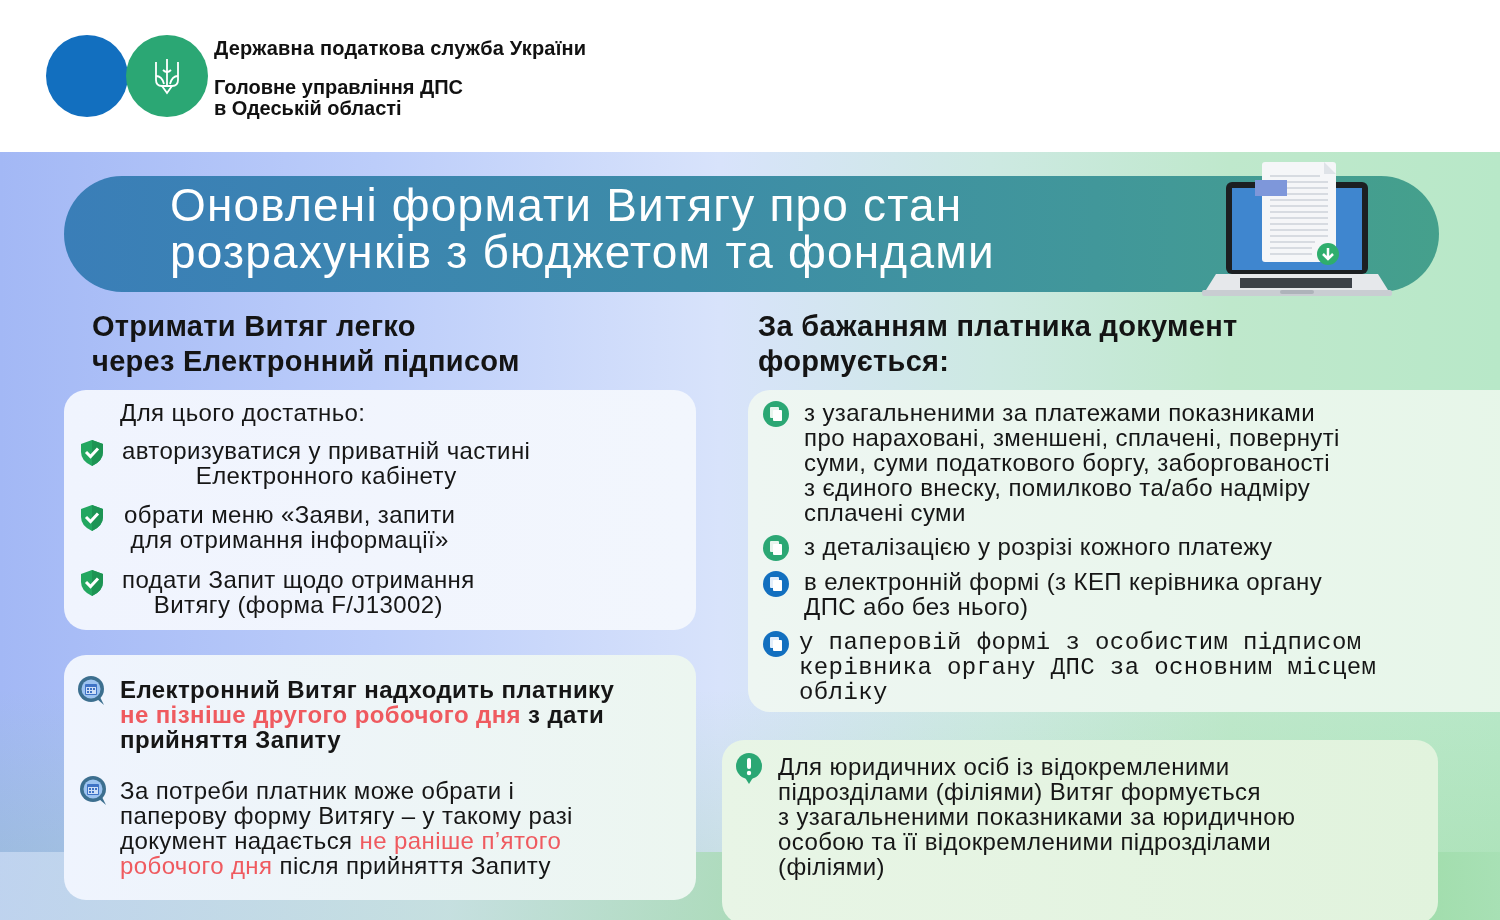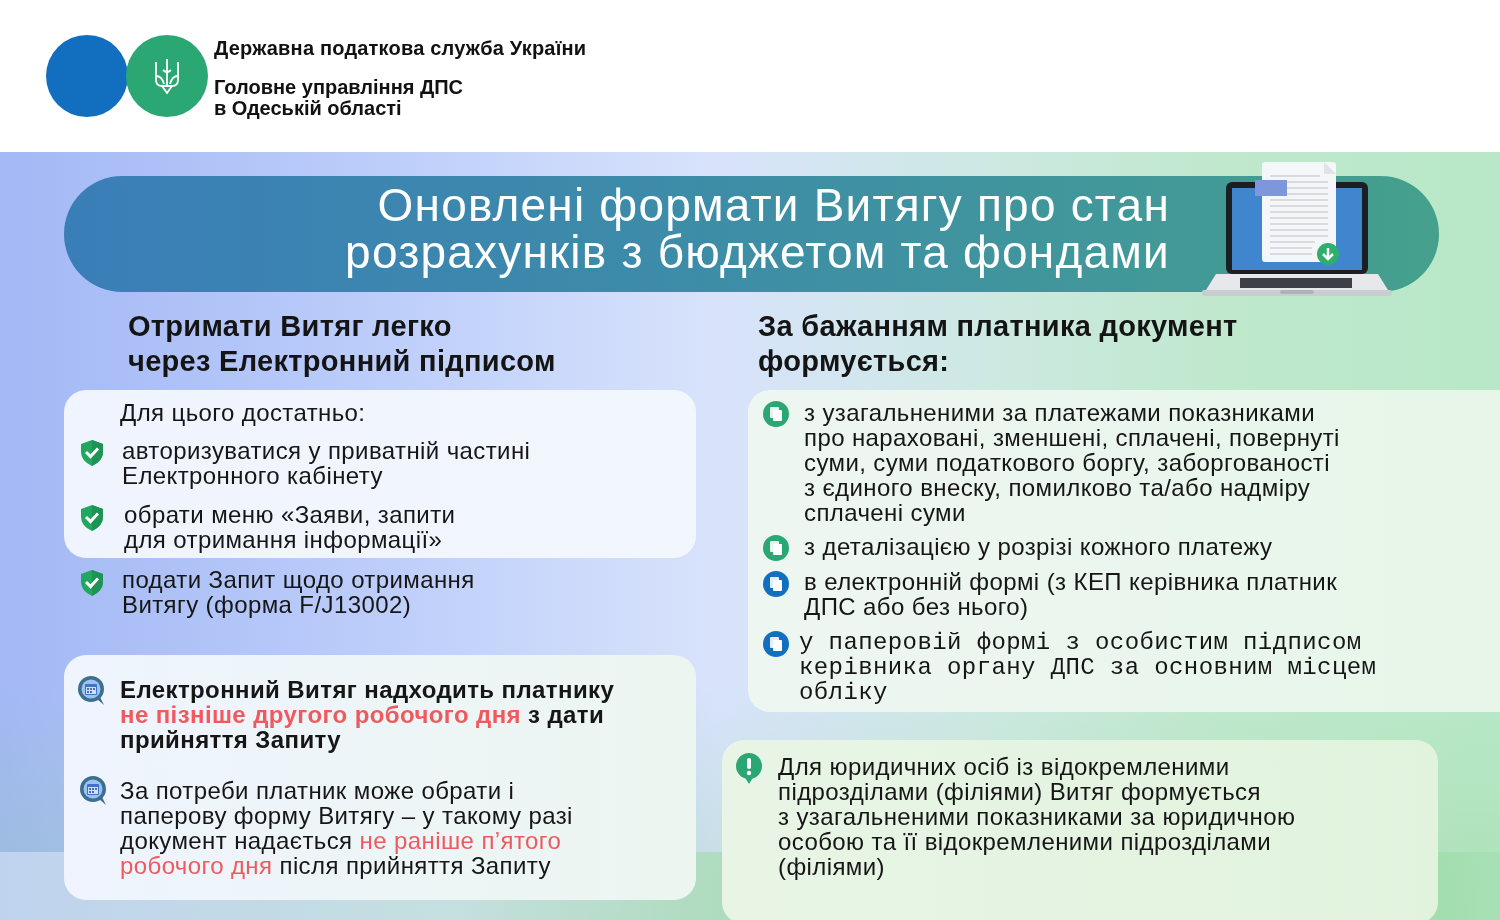--- a/index.html
+++ b/index.html
@@ -44,35 +44,34 @@
   }
   .title-banner {
     position: absolute; left: 64px; top: 24px; width: 1375px; height: 116px;
     border-radius: 58px;
     background: linear-gradient(90deg, #3a7eb8 0%, #3d8ca8 45%, #41979a 75%, #45a08c 100%);
   }
   .title-text {
     position: absolute; left: 170px; top: 30px; width: 1000px;
     color: #fff; font-size: 46px; line-height: 47px; font-weight: 400;
     letter-spacing: 1.2px;
-    text-align: right;
   }
   .laptop {
     position: absolute; left: 1200px; top: 2px; width: 195px; height: 150px;
   }
   .section-heading {
     position: absolute; font-weight: 700; font-size: 29px; line-height: 35px;
     color: #141414; letter-spacing: 0.3px;
   }
   .card {
     position: absolute; border-radius: 22px;
     background: rgba(244, 248, 253, 0.92);
   }
-  .card-left1 { left: 64px; top: 238px; width: 632px; height: 168px;
-    background: linear-gradient(90deg, #f0f4fe 0%, #f2f6fd 100%); }
+  .card-left1 { left: 64px; top: 238px; width: 632px; height: 240px;
+    background: linear-gradient(90deg, #f0f4fe 0%, #f2f6fd 100%); text-align: center; }
   .card-left2 { left: 64px; top: 503px; width: 632px; height: 245px;
     background: linear-gradient(90deg, #eff4fe 0%, #ecf6f0 100%); }
   .card-right1 { left: 748px; top: 238px; width: 812px; height: 322px;
     background: linear-gradient(90deg, #eef6f2 0%, #e6f6e8 100%); }
   .card-right2 { left: 722px; top: 588px; width: 716px; height: 184px;
     background: linear-gradient(90deg, #e8f5e6 0%, #e1f3dd 100%); }
   .txt { position: absolute; font-size: 24px; line-height: 25px; color: #161616; letter-spacing: 0.4px; }
   .red { color: #ef5a5f; }
   .icon { position: absolute; }
 </style>
@@ -130,21 +129,21 @@
     </g>
     <rect x="55" y="26" width="32" height="16" fill="#7e97da"></rect>
     <circle cx="128" cy="100" r="11" fill="#2fae6d"></circle>
     <path d="M128 94 L128 104 M123 100 L128 105 L133 100" stroke="#fff" stroke-width="2.5" fill="none"></path>
     <path d="M16 120 L178 120 L188 136 L6 136 Z" fill="#e6e8eb"></path>
     <rect x="2" y="136" width="190" height="6" rx="2" fill="#c9cdd2"></rect>
     <rect x="40" y="124" width="112" height="10" fill="#3c4147"></rect>
     <rect x="80" y="136" width="34" height="4" rx="2" fill="#aeb3ba"></rect>
   </svg>
 
-  <div class="section-heading" style="left:92px; top:157px;margin-left:36px;">
+  <div class="section-heading" style="left:92px; top:157px;">
     <div>Отримати Витяг легко</div>
     <div>через Електронний підписом</div>
   </div>
 
   <div class="section-heading" style="left:758px; top:157px;">
     <div>За бажанням платника документ</div>
     <div>формується:</div>
   </div>
 
   <div class="card card-left1">
@@ -246,21 +245,21 @@
     <div class="txt" style="left:56px; top:144px;">
       <div>з деталізацією у розрізі кожного платежу</div>
     </div>
 
     <svg class="icon" style="left:14px; top:180px;" width="28" height="28" viewBox="0 0 28 28">
       <circle cx="14" cy="14" r="13" fill="#126fbf"></circle>
       <rect x="8" y="7" width="9" height="11" rx="1" fill="#e3eefa"></rect>
       <rect x="11" y="10" width="9" height="11" rx="1" fill="#ffffff"></rect>
     </svg>
     <div class="txt" style="left:56px; top:179px;">
-      <div>в електронній формі (з КЕП керівника платник</div>
+      <div>в електронній формі (з КЕП керівника органу</div>
       <div>ДПС або без нього)</div>
     </div>
 
     <svg class="icon" style="left:14px; top:240px;" width="28" height="28" viewBox="0 0 28 28">
       <circle cx="14" cy="14" r="13" fill="#126fbf"></circle>
       <rect x="8" y="7" width="9" height="11" rx="1" fill="#e3eefa"></rect>
       <rect x="11" y="10" width="9" height="11" rx="1" fill="#ffffff"></rect>
     </svg>
     <div class="txt" style="left:51px; top:240px;font-family:Liberation Mono, monospace;">
       <div>у паперовій формі з особистим підписом</div>

